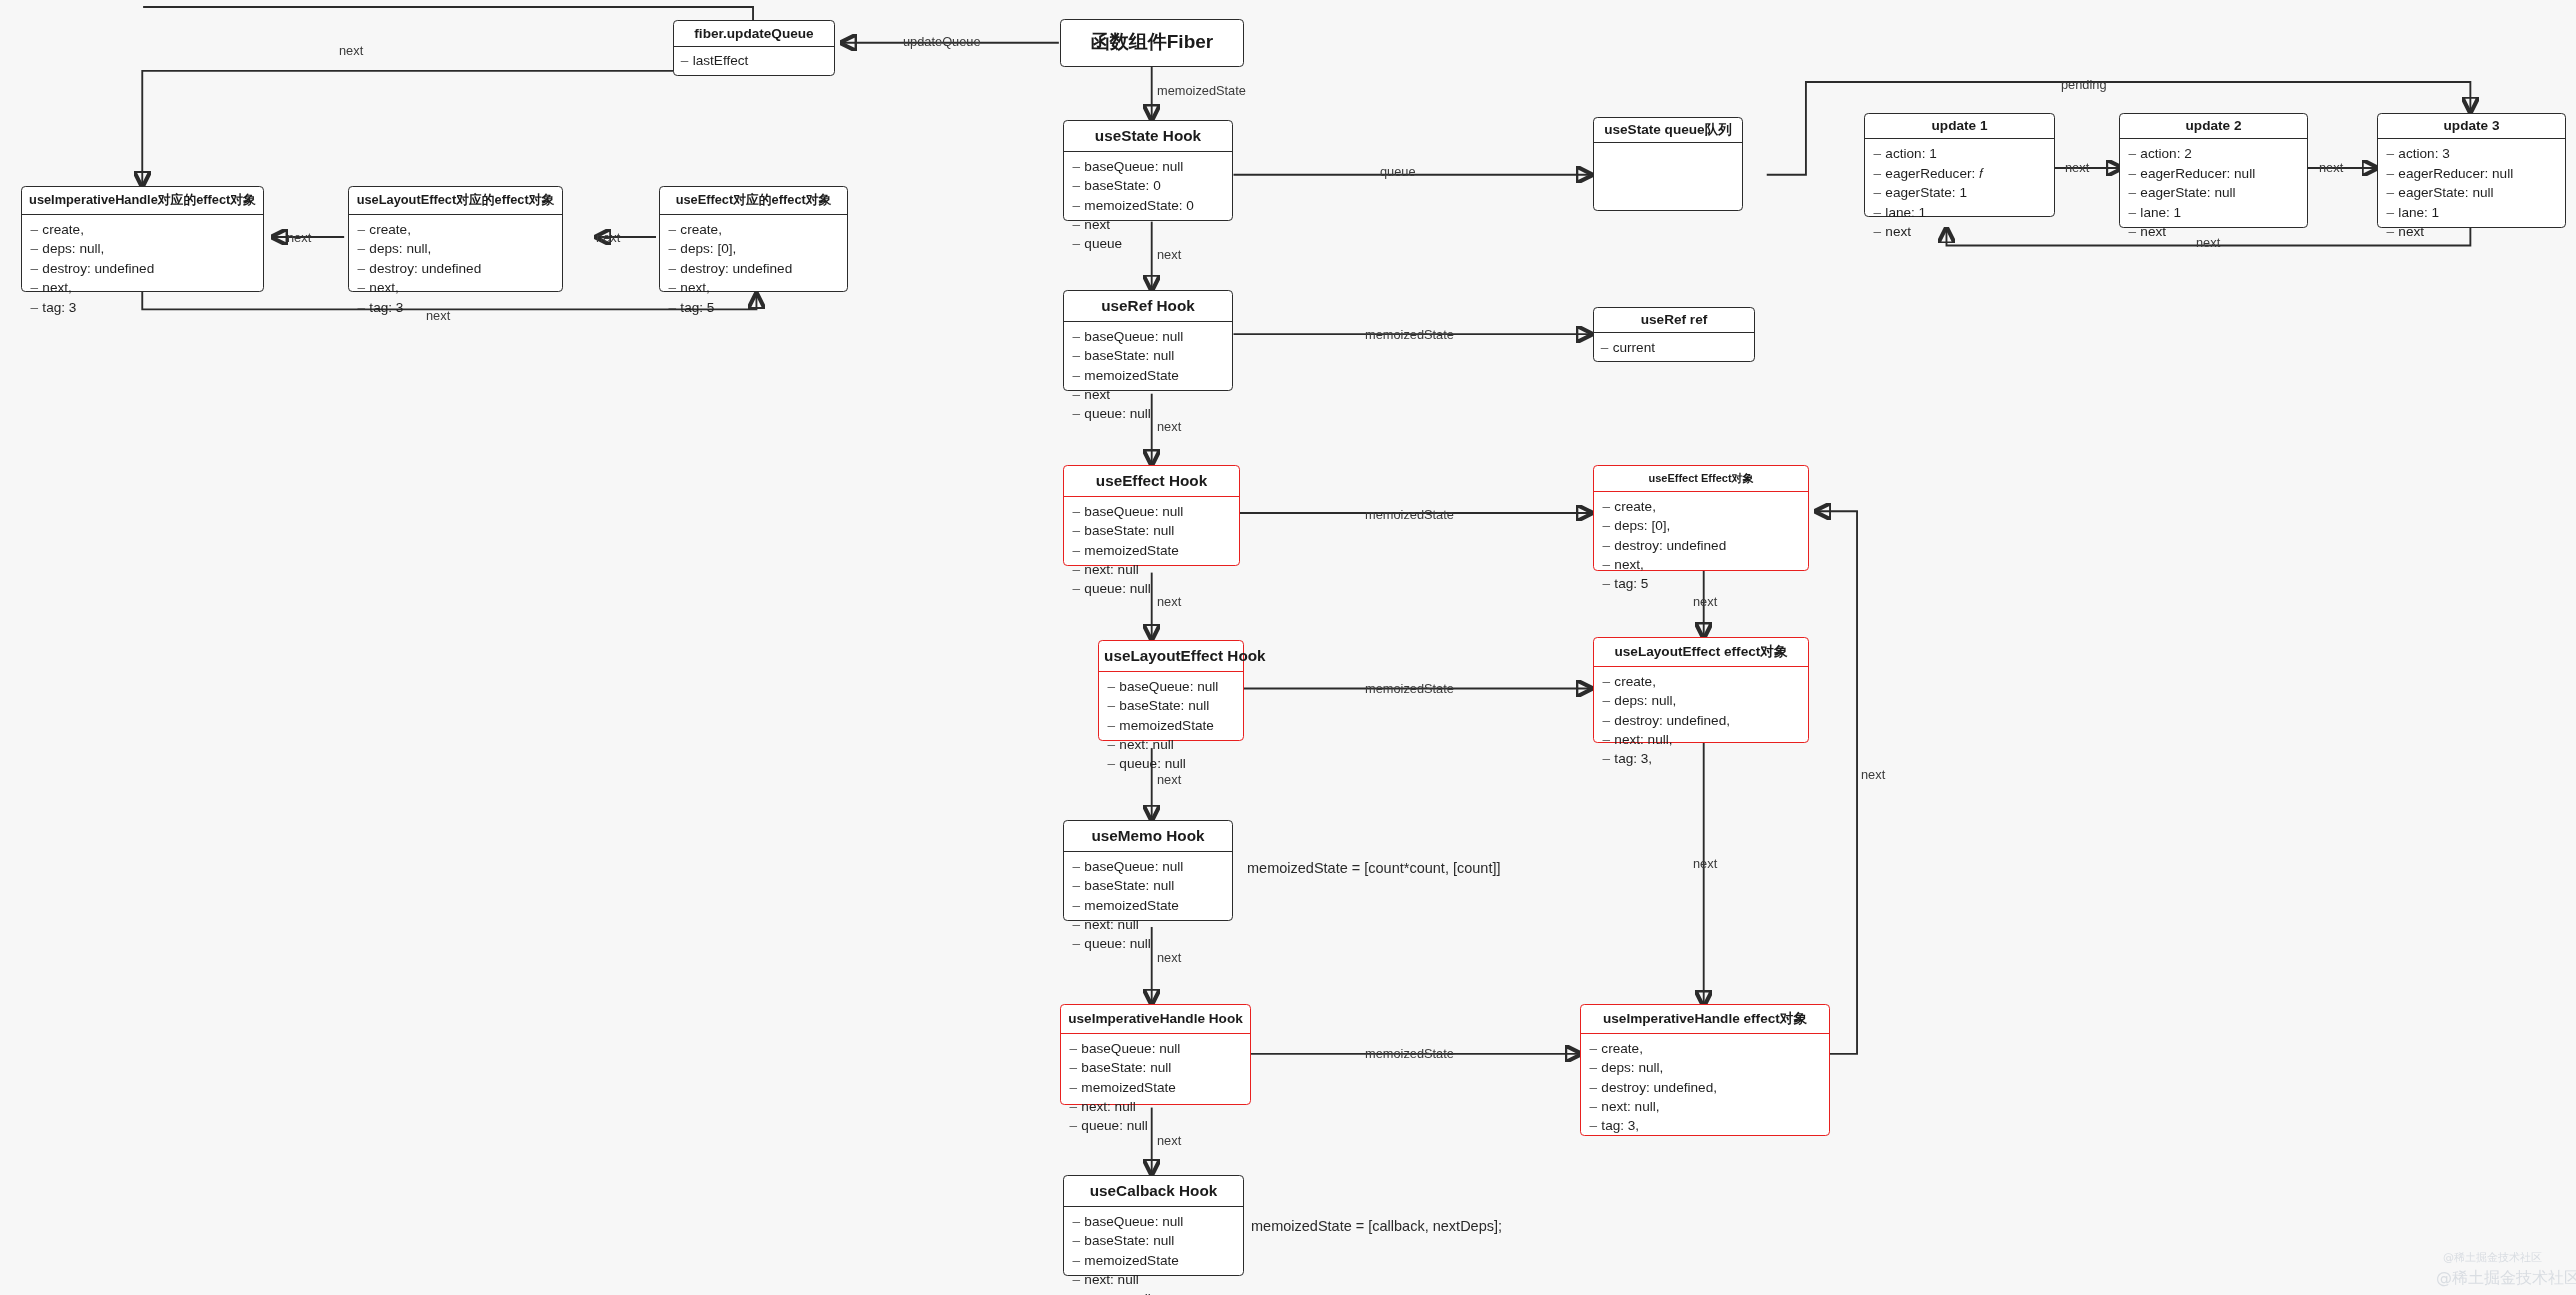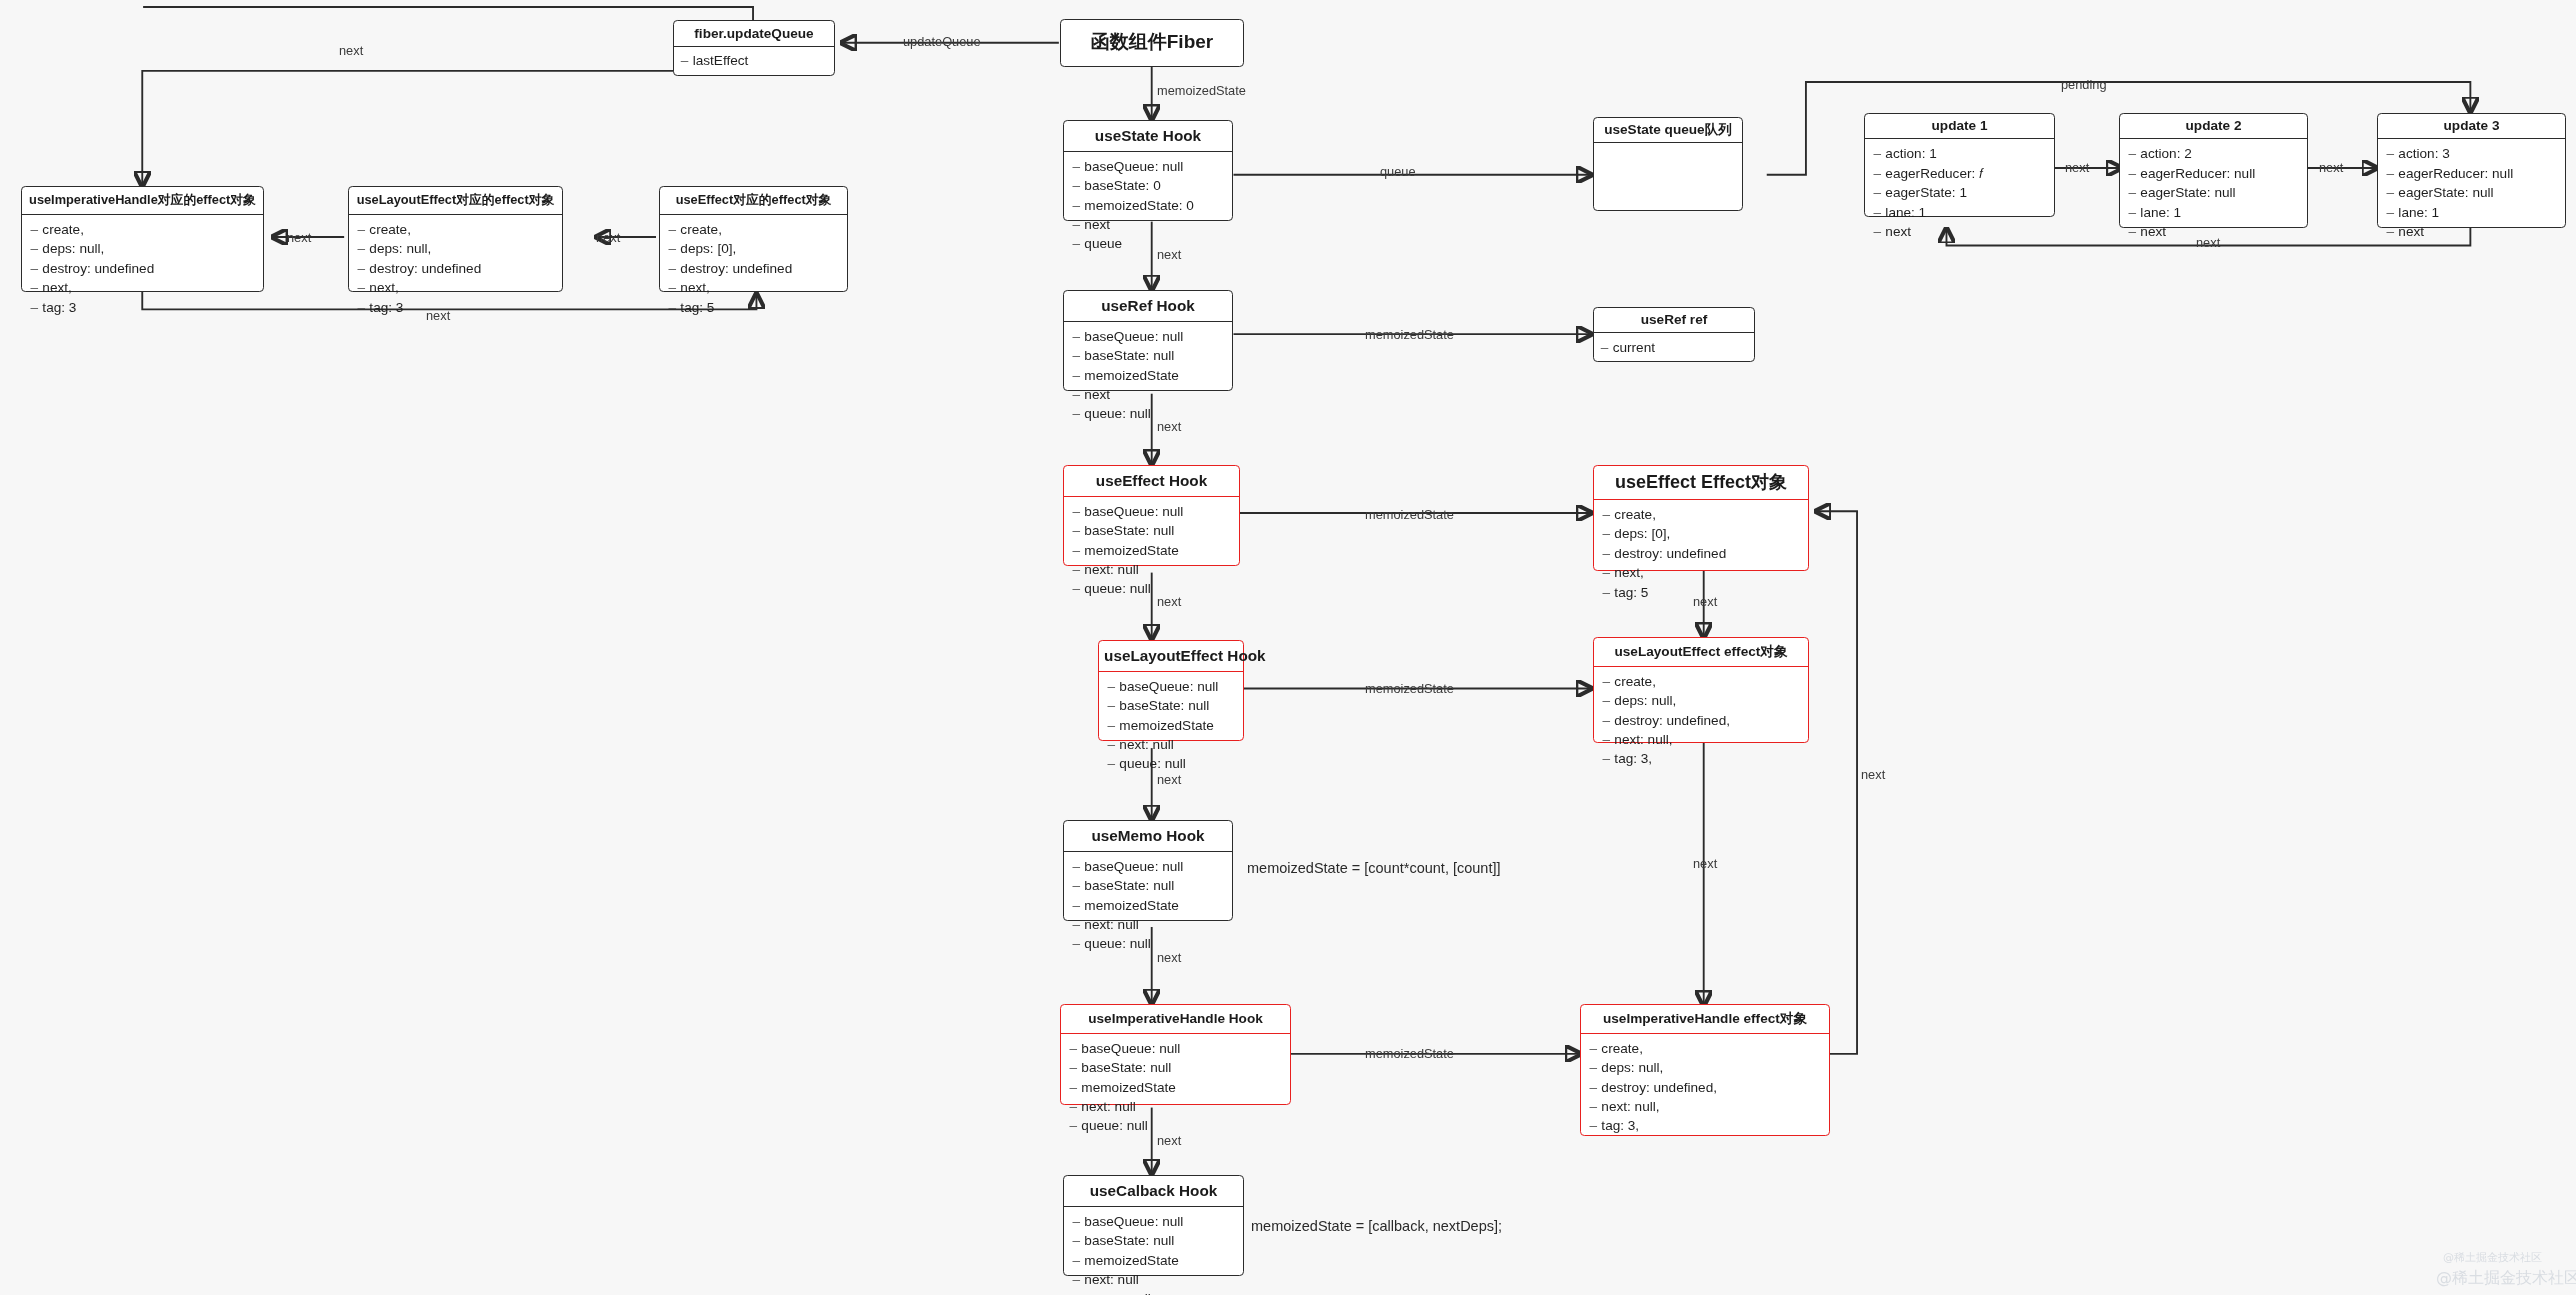--- a/index.html
+++ b/index.html
@@ -221,21 +221,21 @@
     <div class="title">useMemo Hook</div>
     <div class="body">
       <div class="row"><span class="dash">–</span><span>baseQueue: null</span></div>
       <div class="row"><span class="dash">–</span><span>baseState: null</span></div>
       <div class="row"><span class="dash">–</span><span>memoizedState</span></div>
       <div class="row"><span class="dash">–</span><span>next: null</span></div>
       <div class="row"><span class="dash">–</span><span>queue: null</span></div>
     </div>
   </div>
 
-  <div class="node red" style="left:1060px;top:1004px;width:231px;height:101px;">
+  <div class="node red" style="left:1060px;top:1004px;width:191px;height:101px;">
     <div class="title" style="font-size:13.6px;">useImperativeHandle Hook</div>
     <div class="body">
       <div class="row"><span class="dash">–</span><span>baseQueue: null</span></div>
       <div class="row"><span class="dash">–</span><span>baseState: null</span></div>
       <div class="row"><span class="dash">–</span><span>memoizedState</span></div>
       <div class="row"><span class="dash">–</span><span>next: null</span></div>
       <div class="row"><span class="dash">–</span><span>queue: null</span></div>
     </div>
   </div>
 
@@ -255,21 +255,21 @@
   </div>
 
   <div class="node" style="left:1593px;top:307px;width:162px;height:55px;">
     <div class="title" style="font-size:13.6px;padding:4.3px 3.4px;">useRef  ref</div>
     <div class="body" style="padding:4.3px 6.8px;">
       <div class="row"><span class="dash">–</span><span>current</span></div>
     </div>
   </div>
 
   <div class="node red" style="left:1593px;top:465px;width:216px;height:106px;">
-    <div class="title" style="font-size:18px;">useEffect Effect对象</div>
+    <div class="title" style="font-size:11px;">useEffect Effect对象</div>
     <div class="body">
       <div class="row"><span class="dash">–</span><span>create,</span></div>
       <div class="row"><span class="dash">–</span><span>deps: [0],</span></div>
       <div class="row"><span class="dash">–</span><span>destroy: undefined</span></div>
       <div class="row"><span class="dash">–</span><span>next,</span></div>
       <div class="row"><span class="dash">–</span><span>tag: 5</span></div>
     </div>
   </div>
 
   <div class="node red" style="left:1593px;top:637px;width:216px;height:106px;">

